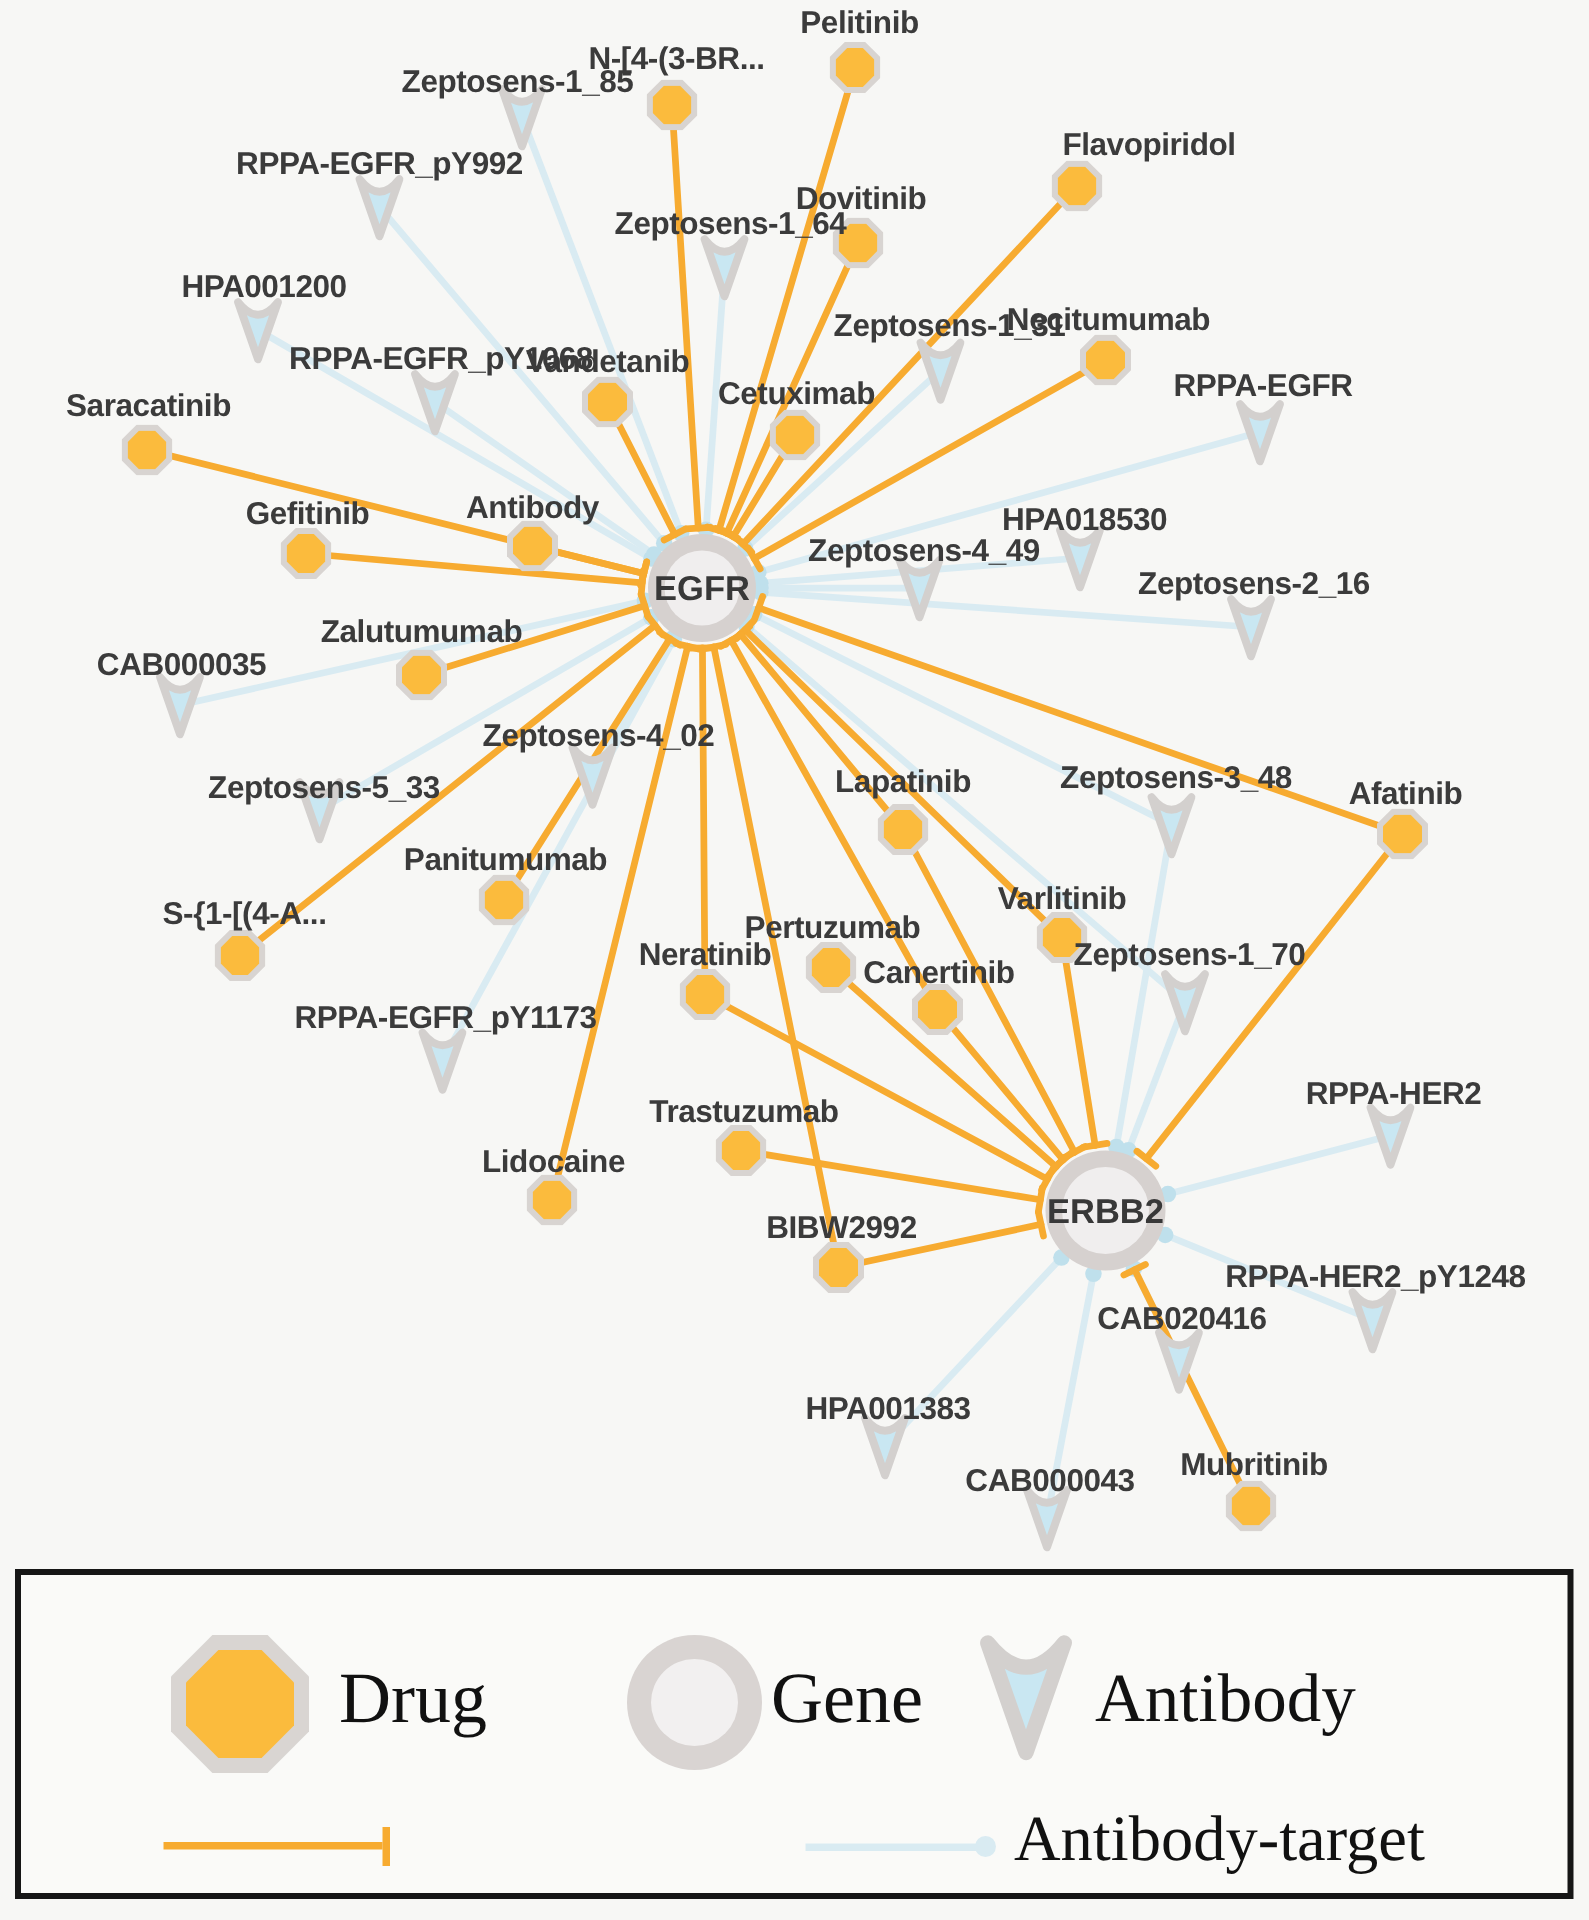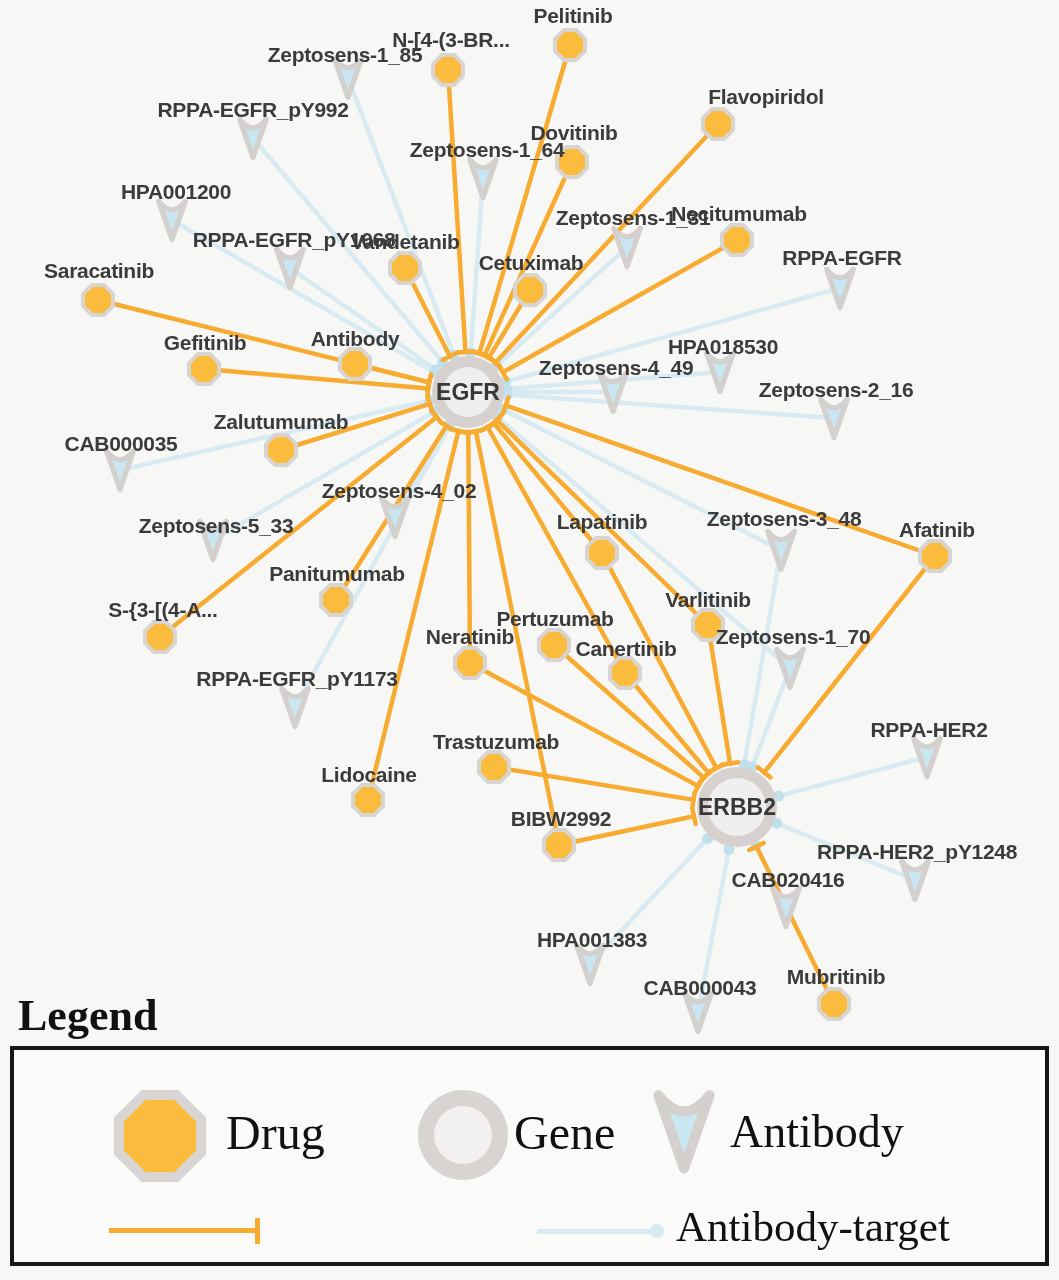--- a/index.html
+++ b/index.html
@@ -390,21 +390,21 @@
       <div class="node-label" style="left: 574px; top: 133px;">Dovitinib</div>
       <div class="node-label" style="left: 719px; top: 97px; margin-left: 47px;">Flavopiridol</div>
       <div class="node-label" style="left: 739px; top: 214px;">Necitumumab</div>
       <div class="node-label" style="left: 531px; top: 263px;">Cetuximab</div>
       <div class="node-label" style="left: 405px; top: 242px;">Vandetanib</div>
       <div class="node-label" style="left: 99px; top: 271px;">Saracatinib</div>
       <div class="node-label" style="left: 205px; top: 343px;">Gefitinib</div>
       <div class="node-label" style="left: 355px; top: 339px;">Antibody</div>
       <div class="node-label" style="left: 281px; top: 422px;">Zalutumumab</div>
       <div class="node-label" style="left: 337px; top: 574px;">Panitumumab</div>
-      <div class="node-label" style="left: 163px; top: 610px;">S-{3-[(4-A...</div>
+      <div class="node-label" style="left: 163px; top: 610px;">S-{1-[(4-A...</div>
       <div class="node-label" style="left: 369px; top: 775px;">Lidocaine</div>
       <div class="node-label" style="left: 602px; top: 522px;">Lapatinib</div>
       <div class="node-label" style="left: 708px; top: 600px;">Varlitinib</div>
       <div class="node-label" style="left: 555px; top: 619px;">Pertuzumab</div>
       <div class="node-label" style="left: 470px; top: 637px;">Neratinib</div>
       <div class="node-label" style="left: 626px; top: 649px;">Canertinib</div>
       <div class="node-label" style="left: 496px; top: 742px;">Trastuzumab</div>
       <div class="node-label" style="left: 561px; top: 819px;">BIBW2992</div>
       <div class="node-label" style="left: 836px; top: 977px;">Mubritinib</div>
       <div class="node-label" style="left: 937px; top: 530px;">Afatinib</div>
@@ -424,21 +424,20 @@
       <div class="node-label" style="left: 297px; top: 679px;">RPPA-EGFR_pY1173</div>
       <div class="node-label" style="left: 784px; top: 519px;">Zeptosens-3_48</div>
       <div class="node-label" style="left: 793px; top: 637px;">Zeptosens-1_70</div>
       <div class="node-label" style="left: 929px; top: 730px;">RPPA-HER2</div>
       <div class="node-label" style="left: 917px; top: 852px;">RPPA-HER2_pY1248</div>
       <div class="node-label" style="left: 788px; top: 880px;">CAB020416</div>
       <div class="node-label" style="left: 592px; top: 940px;">HPA001383</div>
       <div class="node-label" style="left: 700px; top: 988px;">CAB000043</div>
     </div>
 
-  <div id="legend-title">Legend</div>
 
   <div id="legend-box">
     <div class="lg-abs" style="left:100px;top:40px;">
       <div class="lg-octagon">
           <div class="lg-octagon-fill"></div>
         </div>
     </div>
     <div class="lg-abs lg-label" style="left:212px;top:55px;">Drug</div>
 
     <div class="lg-abs" style="left:404px;top:40px;">

